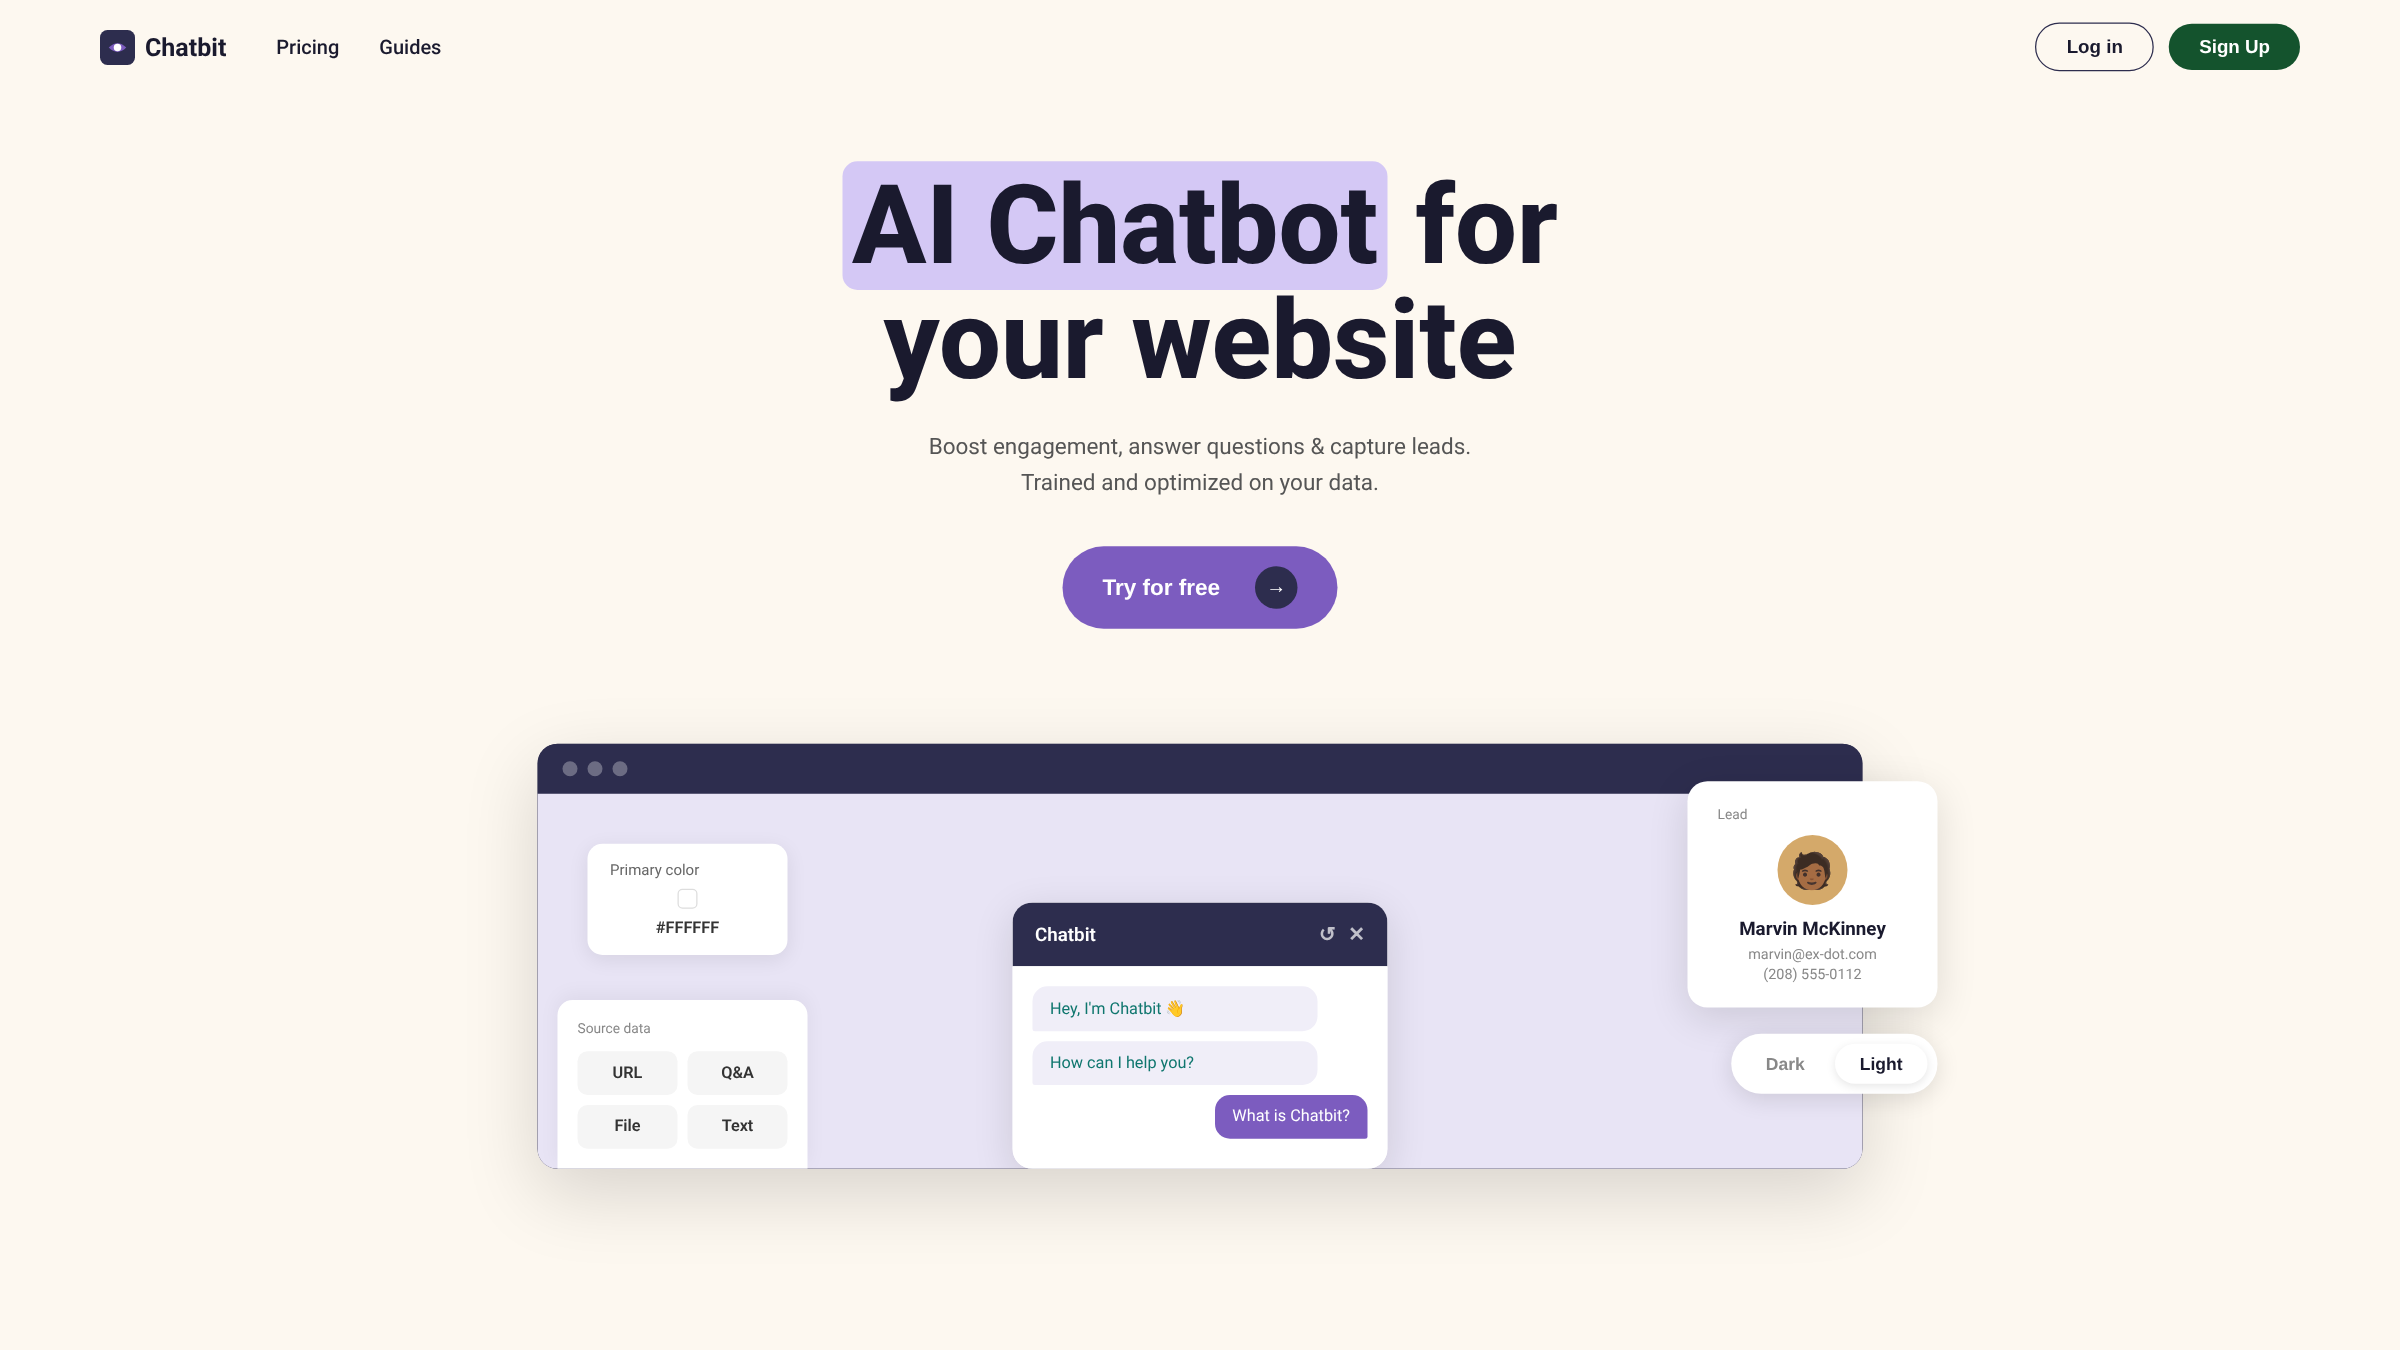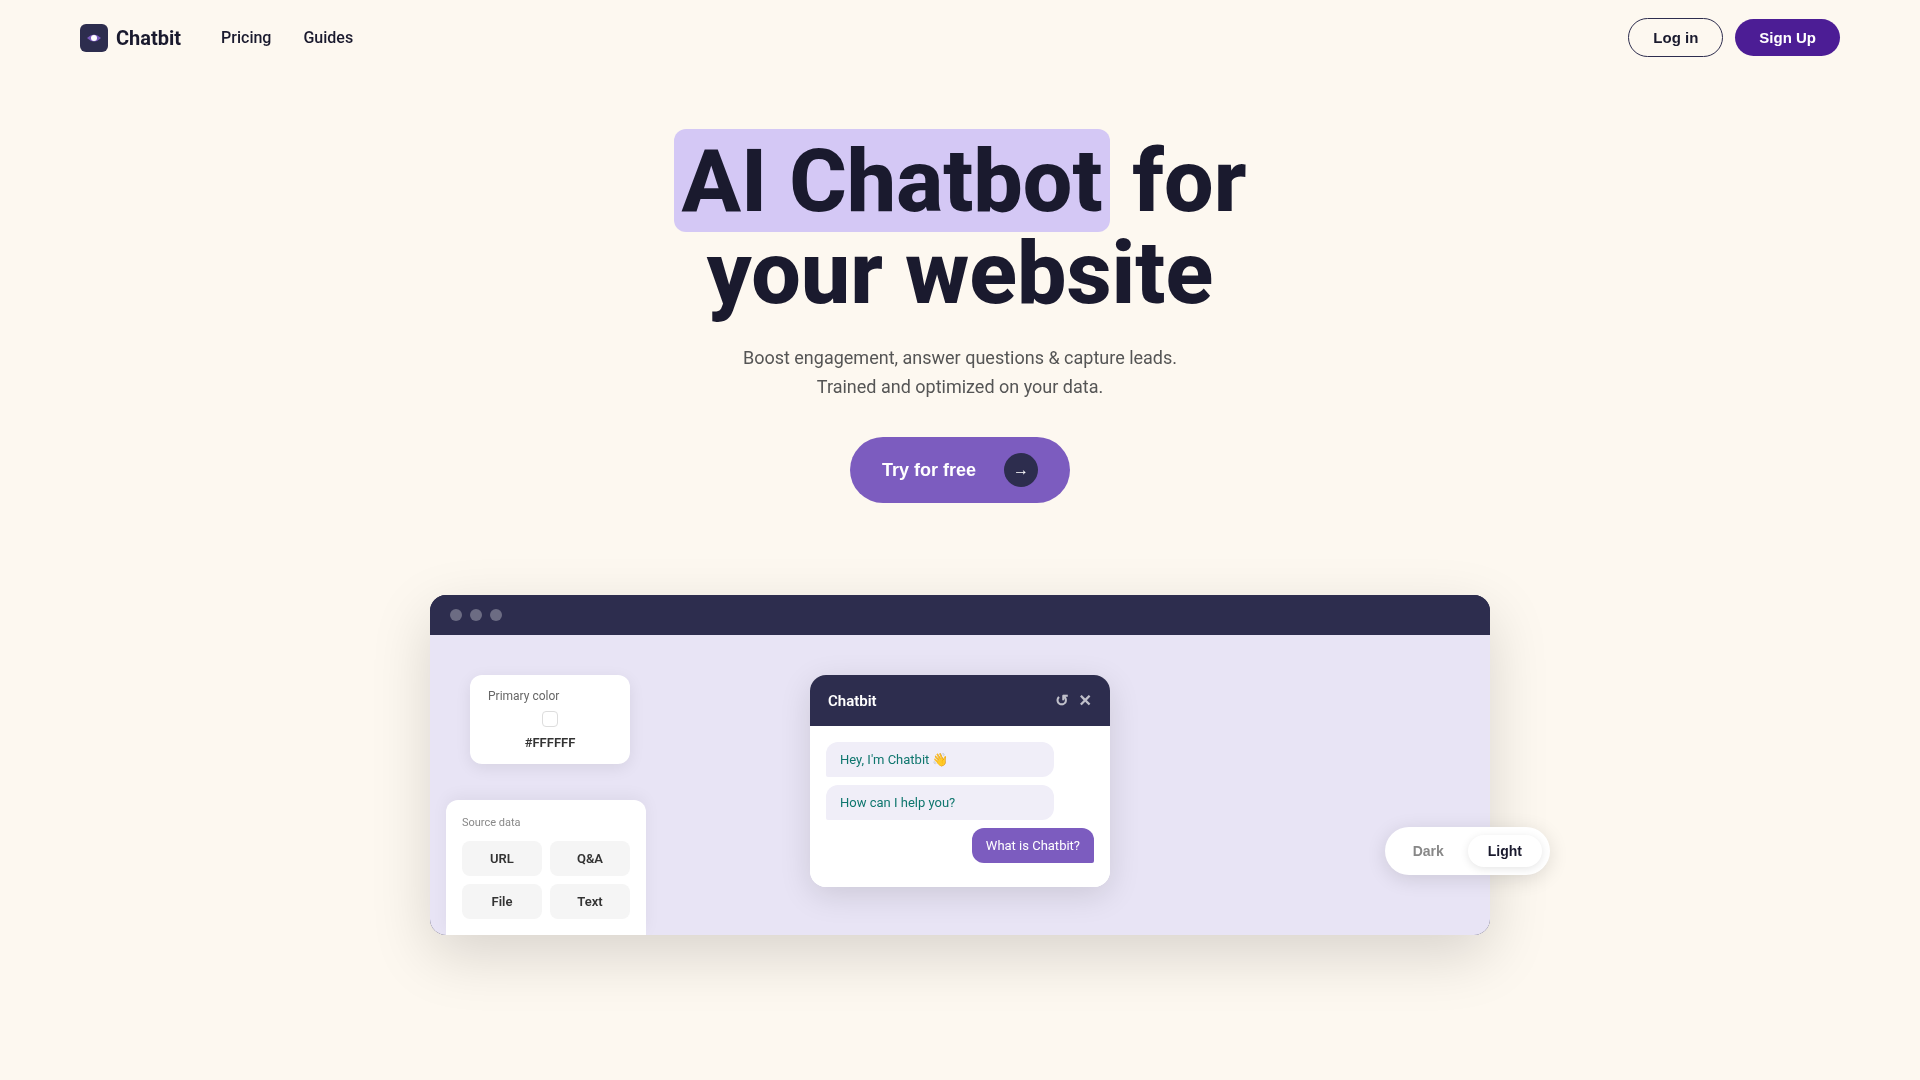--- a/index.html
+++ b/index.html
@@ -69,21 +69,21 @@
       font-size: 15px;
       font-weight: 600;
       color: #1a1a2e;
       cursor: pointer;
     }
 
     .btn-signup {
       padding: 10px 24px;
       border: none;
       border-radius: 50px;
-      background: #4c1d95;
+      background: #14532d;
       font-size: 15px;
       font-weight: 600;
       color: #fff;
       cursor: pointer;
     }
 
     
     .hero {
       text-align: center;
       padding: 60px 12px 40px;
@@ -173,21 +173,21 @@
       height: 12px;
       border-radius: 50%;
       background: rgba(255,255,255,0.3);
     }
 
     .browser-content {
       background: #e8e4f5;
       min-height: 300px;
       position: relative;
       display: flex;
-      align-items: flex-start;
+      align-items: flex-end;
       justify-content: center;
       padding: 40px 20px 0;
     }
 
     
     .primary-color-card {
       position: absolute;
       left: 40px;
       top: 40px;
       background: #fff;
@@ -489,19 +489,26 @@
           <div class="source-data-grid">
             <div class="source-data-item">URL</div>
             <div class="source-data-item">Q&amp;A</div>
             <div class="source-data-item">File</div>
             <div class="source-data-item">Text</div>
           </div>
         </div>
       </div>
     </div>
 
+    <div class="lead-card">
+      <div class="lead-badge">Lead</div>
+      <div class="lead-avatar">🧑🏾</div>
+      <div class="lead-name">Marvin McKinney</div>
+      <div class="lead-email">marvin@ex-dot.com</div>
+      <div class="lead-phone">(208) 555-0112</div>
+    </div>
 
     <div class="theme-toggle">
       <button class="theme-btn inactive">Dark</button>
       <button class="theme-btn active">Light</button>
     </div>
   </div>
 </div>
 
 </body></html>

